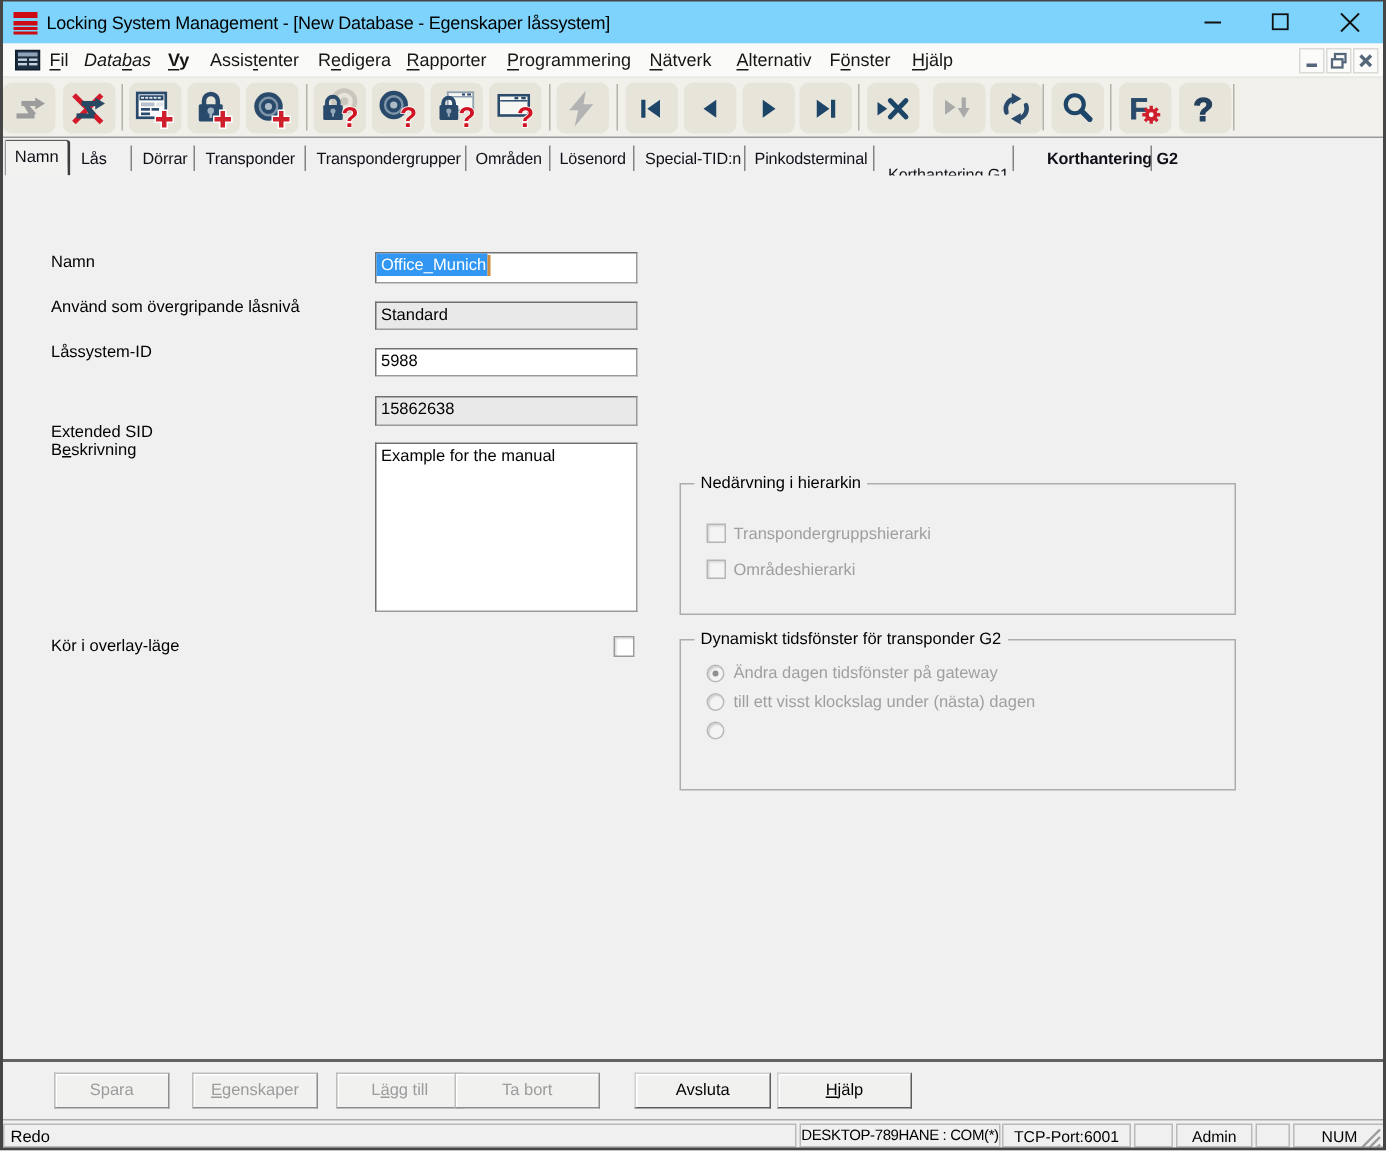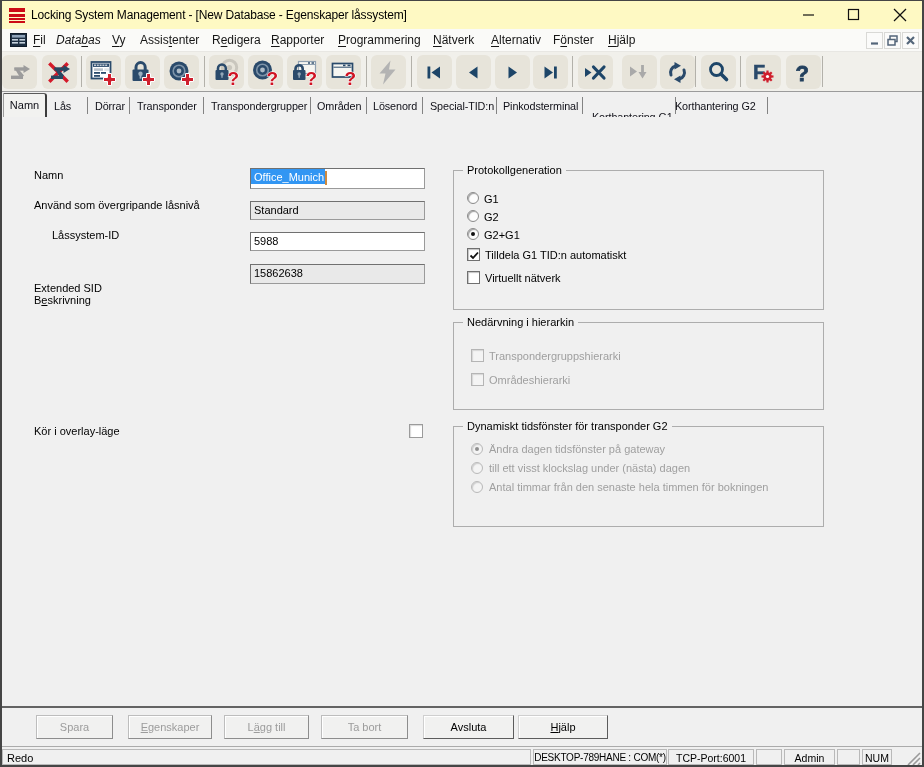--- a/index.html
+++ b/index.html
@@ -2,21 +2,21 @@
 <html><head>
 <meta charset="utf-8">
 <style>
 * { box-sizing: border-box; margin: 0; padding: 0; }
 html,body { width: 924px; height: 767px; overflow: hidden; }
 body { font-family: "Liberation Sans", sans-serif; position: relative; background: #f0f0f0; }
 #win { position: absolute; left: 0; top: 0; width: 924px; height: 767px; background: #f0f0f0; }
 #frame { position: absolute; inset: 0; border: 1px solid #454545; border-left-width: 2px; border-right-width: 2px; border-bottom-width: 2px; pointer-events: none; z-index: 99; }
 .abs { position: absolute; }
 
-#titlebar { position: absolute; left: 0; top: 0; width: 924px; height: 29px; background: #fef9c3; }
+#titlebar { position: absolute; left: 0; top: 0; width: 924px; height: 29px; background: #7dd3fc; }
 #title-text { position: absolute; left: 31px; top: 7.5px; font-size: 12px; letter-spacing: -0.15px; color: #000; white-space: nowrap; }
 #logo { position: absolute; left: 9px; top: 8px; width: 16px; height: 14px; }
 .logobar { position: absolute; left: 0; width: 16px; background: #cc0b15; }
 
 .cap { position: absolute; top: 0; height: 29px; }
 
 #menubar { position: absolute; left: 0; top: 29px; width: 924px; height: 22px; background: #fafaf8; }
 .mi { position: absolute; top: 4px; font-size: 12px; color: #161616; white-space: nowrap; }
 .mi u { text-decoration-thickness: 1px; text-underline-offset: 2px; }
 .mdibtn { position: absolute; top: 3px; width: 17px; height: 17px; border: 1px solid #d9d9d6; background: #fbfbfa; }
@@ -80,21 +80,21 @@
     <svg class="abs" style="left:10px;top:4px;" width="17" height="15" viewBox="0 0 17 15">
       <rect x="0.5" y="0.5" width="16" height="13" fill="#1d2f42" stroke="#101c29"></rect>
       <rect x="2" y="2" width="13" height="2.6" fill="#8fa3b8"></rect>
       <rect x="2" y="6" width="6" height="1.6" fill="#c6d2dd"></rect>
       <rect x="9.4" y="6" width="5.6" height="1.6" fill="#c6d2dd"></rect>
       <rect x="2" y="9" width="6" height="1.6" fill="#c6d2dd"></rect>
       <rect x="9.4" y="9" width="5.6" height="1.6" fill="#c6d2dd"></rect>
     </svg>
     <div class="mi" style="left:33px;"><u>F</u>il</div>
     <div class="mi" style="left:56px;font-style:italic;">Data<u>b</u>as</div>
-    <div class="mi" style="left:112px;"><u>V</u>y</div>
+    <div class="mi" style="left:112px;font-weight:bold;"><u>V</u>y</div>
     <div class="mi" style="left:140px;">Assis<u>t</u>enter</div>
     <div class="mi" style="left:212px;">R<u>e</u>digera</div>
     <div class="mi" style="left:271px;"><u>R</u>apporter</div>
     <div class="mi" style="left:338px;"><u>P</u>rogrammering</div>
     <div class="mi" style="left:433px;"><u>N</u>ätverk</div>
     <div class="mi" style="left:491px;"><u>A</u>lternativ</div>
     <div class="mi" style="left:553px;">F<u>ö</u>nster</div>
     <div class="mi" style="left:608px;"><u>H</u>jälp</div>
     <div class="mdibtn" style="left:866px;"><svg width="15" height="15" viewBox="0 0 15 15">
           <line x1="4" y1="10.5" x2="11" y2="10.5" stroke="#54667a" stroke-width="2.2"></line>
@@ -293,99 +293,82 @@
     <div id="activetab">Namn</div>
     <div class="tablabel" style="left:54px;">Lås</div>
     <div class="tablabel" style="left:95px;">Dörrar</div>
     <div class="tablabel" style="left:137px;">Transponder</div>
     <div class="tablabel" style="left:211px;">Transpondergrupper</div>
     <div class="tablabel" style="left:317px;">Områden</div>
     <div class="tablabel" style="left:373px;">Lösenord</div>
     <div class="tablabel" style="left:430px;">Special-TID:n</div>
     <div class="tablabel" style="left:503px;">Pinkodsterminal</div>
     <div class="tablabel" style="left:592px;margin-top:11px;">Korthantering G1</div>
-    <div class="tablabel" style="left:675px;">Korthantering G2</div>
+    <div class="tablabel" style="left:698px;font-weight:bold;">Korthantering G2</div>
     <div class="tabsep" style="left:87px;"></div>
     <div class="tabsep" style="left:129px;"></div>
     <div class="tabsep" style="left:203px;"></div>
     <div class="tabsep" style="left:310px;"></div>
     <div class="tabsep" style="left:366px;"></div>
     <div class="tabsep" style="left:422px;"></div>
     <div class="tabsep" style="left:496px;"></div>
     <div class="tabsep" style="left:582px;"></div>
     <div class="tabsep" style="left:675px;"></div>
     <div class="tabsep" style="left:767px;"></div>
   </div>
   <div id="page">
     <div class="lbl" style="left:34px;top:52px;">Namn</div>
     <div class="lbl" style="left:34px;top:82px;">Använd som övergripande låsnivå</div>
-    <div class="lbl" style="left:52px;top:112px;">Låssystem-ID</div>
+    <div class="lbl" style="left:34px;top:112px;">Låssystem-ID</div>
     <div class="lbl" style="left:34px;top:145px;margin-top:20px;">Extended SID</div>
     <div class="lbl" style="left:34px;top:177px;">B<u>e</u>skrivning</div>
     <div class="lbl" style="left:34px;top:308px;">Kör i overlay-läge</div>
 
     <div class="inp" style="top:51px;height:21px;padding:0;"><span style="display:inline-block;background:#3296f3;color:#fff;padding:2px 1px 1px 3px;">Office_Munich</span><span style="display:inline-block;width:2px;height:14px;background:#cf8a3e;vertical-align:middle;"></span></div>
     <div class="inp dis" style="top:84px;height:19px;">Standard</div>
     <div class="inp" style="top:115px;height:19px;">5988</div>
     <div class="inp dis" style="top:147px;height:20px;">15862638</div>
+    <div class="inp" style="top:178px;height:113px;">Example for the manual</div>
     <div class="chk" style="left:409px;top:307px;width:14px;height:14px;border-color:#9b9b9b;box-shadow:inset 1px 1px 1px rgba(150,150,150,.35);"></div>
 
-    <div class="grp" style="top:53px;height:140px;">
-      <div class="gtitle">Protokollgeneration</div>
-      <div class="radio" style="left:13px;top:21px;"></div>
-        <div class="lbl" style="left:30px;top:22px;">G1</div>
-      <div class="radio" style="left:13px;top:39px;"></div>
-        <div class="lbl" style="left:30px;top:40px;">G2</div>
-      <div class="radio on" style="left:13px;top:57px;"></div>
-        <div class="lbl" style="left:30px;top:58px;">G2+G1</div>
-      <div class="chk" style="left:13px;top:77px;">
-          <svg width="13" height="13" viewBox="0 0 13 13">
-            <path d="M2.5 6.5 L5 9 L10 3.5" fill="none" stroke="#111" stroke-width="1.8"></path>
-          </svg>
-        </div>
-        <div class="lbl" style="left:31px;top:78px;">Tilldela G1 TID:n automatiskt</div>
-      <div class="chk" style="left:13px;top:100px;"></div>
-        <div class="lbl" style="left:31px;top:101px;">Virtuellt nätverk</div>
-    </div>
 
     <div class="grp" style="top:205px;height:88px;">
       <div class="gtitle">Nedärvning i hierarkin</div>
       <div class="chk dis" style="left:17px;top:26px;"></div>
         <div class="glbl" style="left:35px;top:27px;">Transpondergruppshierarki</div>
       <div class="chk dis" style="left:17px;top:50px;"></div>
         <div class="glbl" style="left:35px;top:51px;">Områdeshierarki</div>
     </div>
 
     <div class="grp" style="top:309px;height:101px;">
       <div class="gtitle">Dynamiskt tidsfönster för transponder G2</div>
       <div class="radio dis on" style="left:17px;top:16px;"></div>
         <div class="glbl" style="left:35px;top:16px;">Ändra dagen tidsfönster på gateway</div>
       <div class="radio dis" style="left:17px;top:35px;"></div>
         <div class="glbl" style="left:35px;top:35px;">till ett visst klockslag under (nästa) dagen</div>
       <div class="radio dis" style="left:17px;top:54px;"></div>
-        <div class="glbl" style="left:35px;top:54px;">Antal timmar från den senaste hela timmen för bokningen</div>
     </div>
   </div>
   <div id="pagebottom"></div>
   <div id="btnrow">
     <div class="btn dis" style="left:36px;width:77px;">Spara</div>
     <div class="btn dis" style="left:128px;width:84px;"><u>E</u>genskaper</div>
     <div class="btn dis" style="left:224px;width:85px;">L<u>ä</u>gg till</div>
-    <div class="btn dis" style="left:321px;width:87px;">Ta bort</div>
+    <div class="btn dis" style="left:303px;width:97px;">Ta bort</div>
     <div class="btn" style="left:423px;width:91px;">Avsluta</div>
     <div class="btn" style="left:518px;width:90px;"><u>H</u>jälp</div>
   </div>
   <div id="statusbar">
     <div class="seg" style="left:2px;width:529px;text-align:left;padding-left:4px;font-size:11px;">Redo</div>
     <div class="seg" style="left:533px;width:134px;font-size:10px;letter-spacing:-0.25px;">DESKTOP-789HANE : COM(*)</div>
     <div class="seg" style="left:668px;width:86px;">TCP-Port:6001</div>
     <div class="seg" style="left:756px;width:26px;"></div>
     <div class="seg" style="left:784px;width:51px;">Admin</div>
     <div class="seg" style="left:837px;width:23px;"></div>
-    <div class="seg" style="left:862px;width:30px;">NUM</div>
+    <div class="seg" style="left:862px;width:62px;">NUM</div>
     <svg class="abs" style="left:905px;top:3px;" width="16" height="16" viewBox="0 0 16 16">
         <g stroke="#9a9a9a" stroke-width="1.6">
           <line x1="15" y1="3" x2="3" y2="15"></line>
           <line x1="15" y1="8" x2="8" y2="15"></line>
           <line x1="15" y1="13" x2="13" y2="15"></line>
         </g>
       </svg>
   </div>
   <div id="frame"></div>
 </div>

